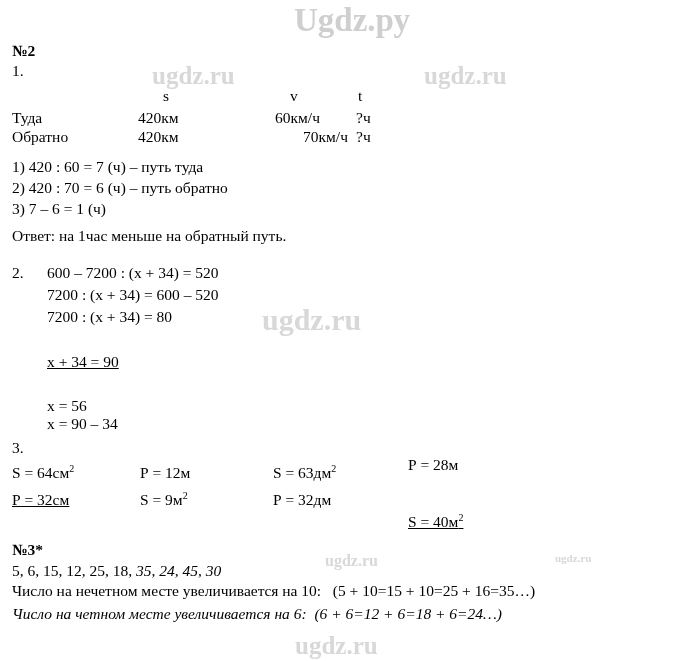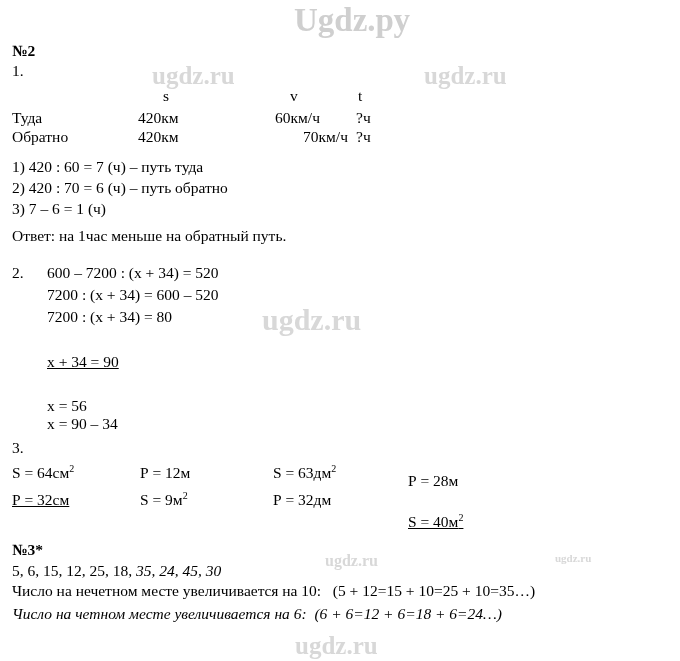--- a/index.html
+++ b/index.html
@@ -137,26 +137,26 @@
     <div class="txt" style="left:47px; top:307px;">7200 : (х + 34) = 80</div>
     <div class="txt" style="left:47px; top:352px;text-decoration:underline;">х + 34 = 90</div>
     <div class="txt" style="left:47px; top:374px;margin-top:40px;">х = 90 – 34</div>
     <div class="txt" style="left:47px; top:396px;">х = 56</div>
 
     <div class="txt" style="left:12px; top:438px;">3.</div>
 
     <div class="txt" style="left:12px; top:463px;"><span>S = 64см</span><sup>2</sup></div>
     <div class="txt" style="left:140px; top:463px;">Р = 12м</div>
     <div class="txt" style="left:273px; top:463px;"><span>S = 63дм</span><sup>2</sup></div>
-    <div class="txt" style="left:408px; top:471px;">Р = 28м</div>
+    <div class="txt" style="left:408px; top:455px;">Р = 28м</div>
 
     <div class="txt" style="left:12px; top:490px;text-decoration:underline;">Р = 32см</div>
     <div class="txt" style="left:140px; top:490px;"><span>S = 9м</span><sup>2</sup></div>
     <div class="txt" style="left:273px; top:490px;">Р = 32дм</div>
     <div class="txt" style="left:408px; top:512px;text-decoration:underline;"><span>S = 40м</span><sup>2</sup></div>
 
     <div class="txt bold" style="left:12px; top:540px;">№3*</div>
     <div class="txt" style="left:12px; top:561px;"><span>5, 6, 15, 12, 25, 18, </span><span class="ital">35, 24, 45, 30</span></div>
-    <div class="txt" style="left:12px; top:581px;">Число на нечетном месте увеличиваетcя на 10:   (5 + 12=15 + 10=25 + 10=35…)</div>
+    <div class="txt" style="left:12px; top:581px;">Число на нечетном месте увеличиваетcя на 10:   (5 + 10=15 + 10=25 + 16=35…)</div>
     <div class="txt" style="left:12px; top:604px;font-style:italic;">Число на четном месте увеличивается на 6:  (6 + 6=12 + 6=18 + 6=24…)</div>
 
   </div>
 </div>
 
 </body></html>

